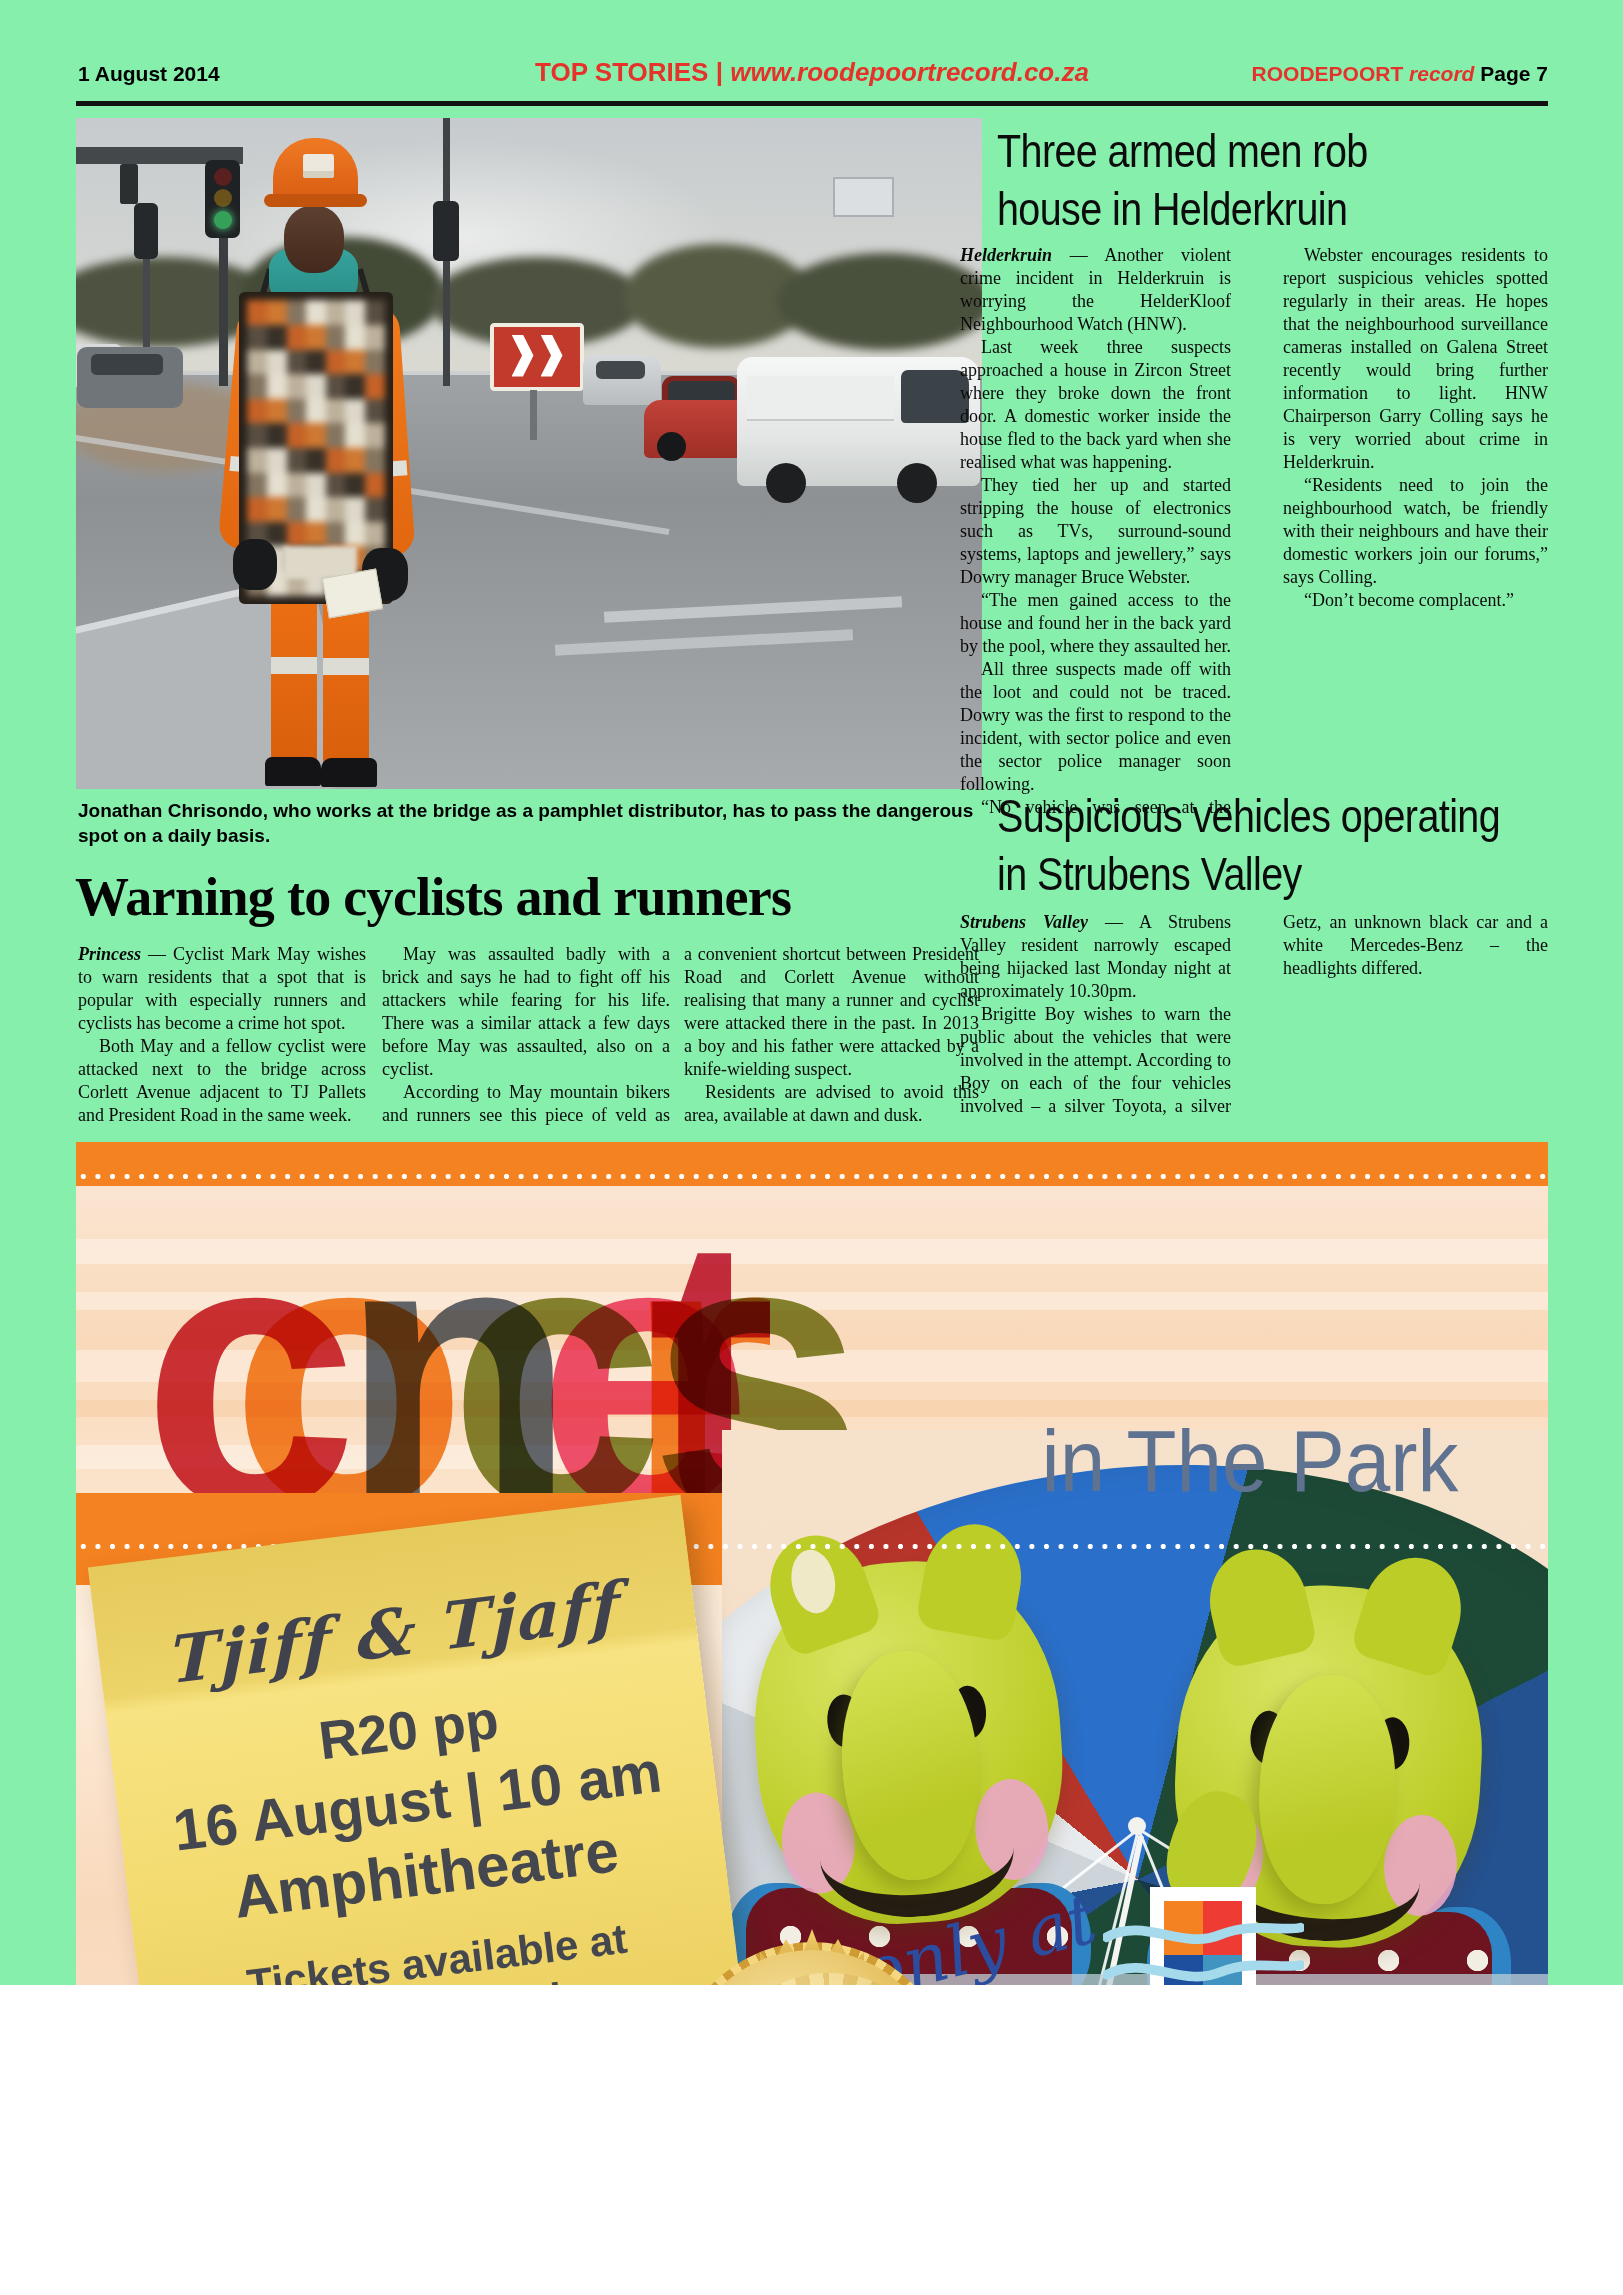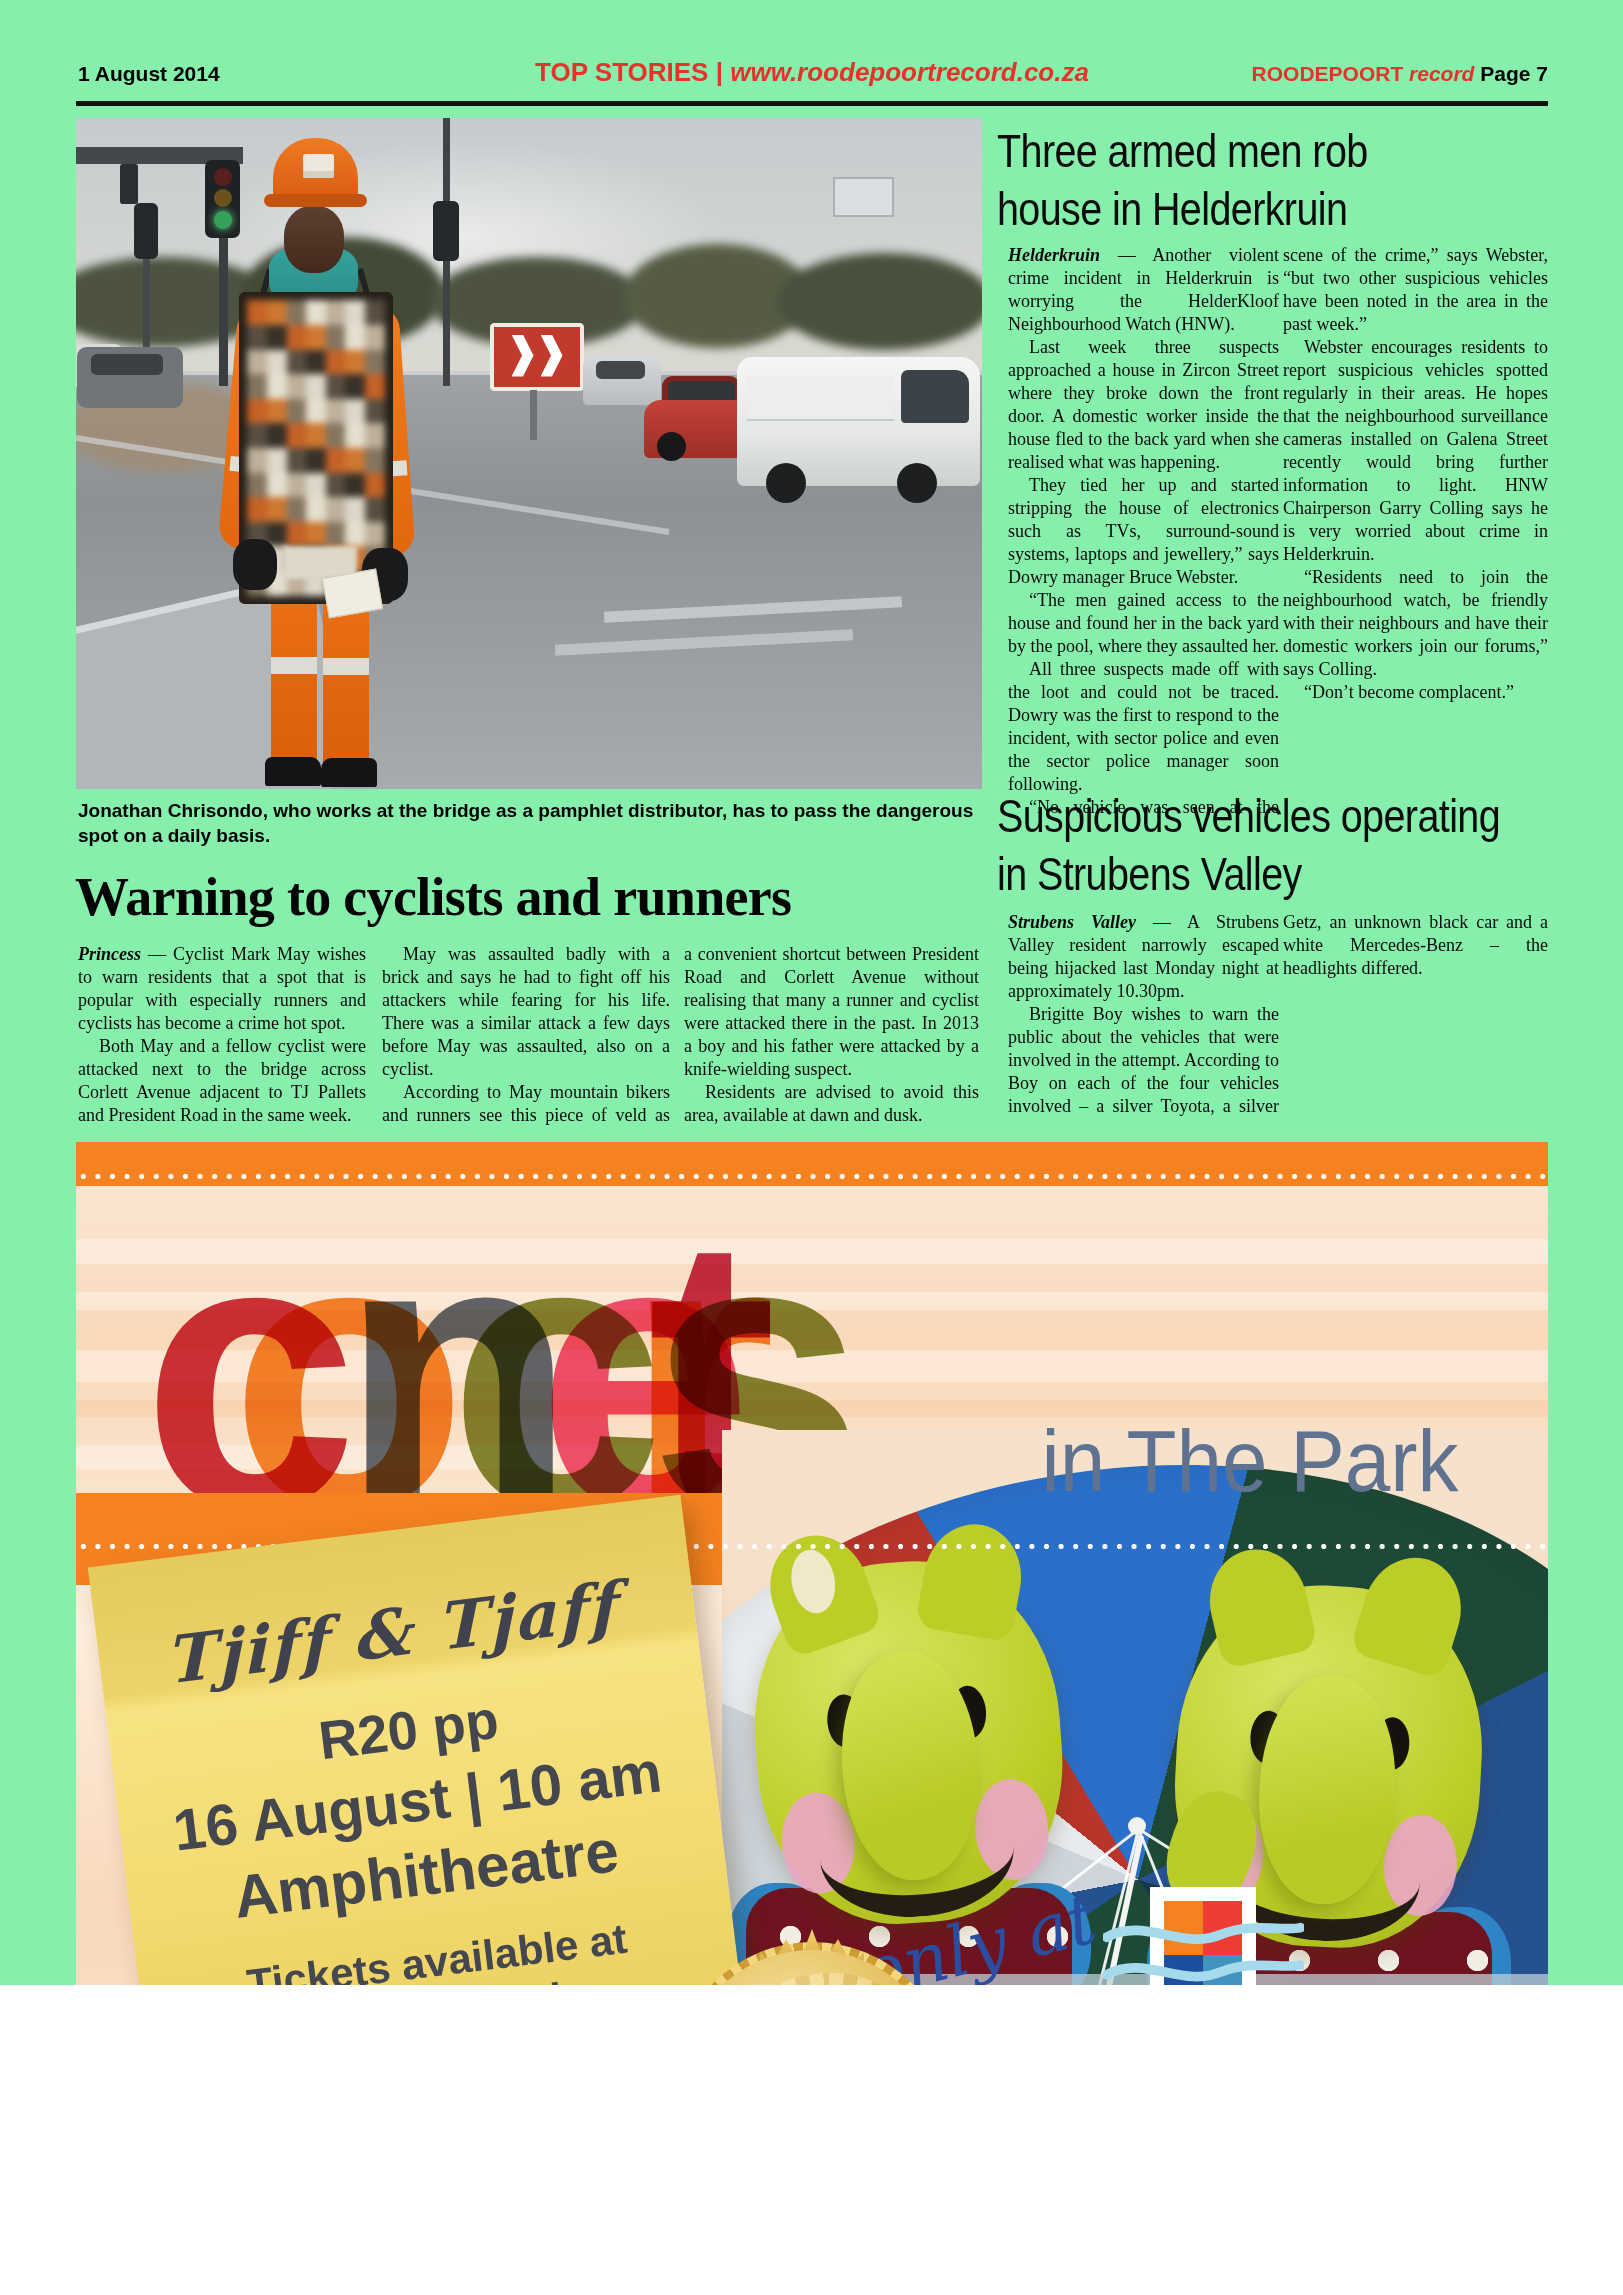--- a/index.html
+++ b/index.html
@@ -119,21 +119,21 @@
   .col p { margin:0; }
   .col p.ind { text-indent:21px; }
   .runon { text-align-last:justify; }
   .dl { font-weight:bold; font-style:italic; }
   .c1 { left:78px; width:288px; }
   .c2 { left:382px; width:288px; }
   .c3 { left:684px; width:295px; }
   .rh { position:absolute; left:997px; font:500 47px/58px "Liberation Sans", sans-serif; color:#0c0c0c;
         letter-spacing:-0.7px; transform:scaleX(.84); transform-origin:0 0; white-space:nowrap; }
   .rh1 { top:122px; } .rh2 { top:787px; }
-  .r1 { left:1008px; width:271px; } .r2 { left:1283px; width:265px; }
+  .r1 { left:960px; width:271px; } .r2 { left:1283px; width:265px; }
   .art2 { top:244px; } .art3 { top:911px; }
 
   
   .ad { position:absolute; left:76px; top:1142px; width:1472px; height:1090px; overflow:hidden;
         background:linear-gradient(180deg,#fbe9d9 0%,#f9d9ba 18%,#fdeedd 45%,#f9d9bc 70%,#fbe3cd 100%); }
   .band1 { position:absolute; left:0; top:0; width:1472px; height:44px; background:#f58220; }
   .dotline { position:absolute; left:0; height:7px; width:1472px;
              background-image:radial-gradient(circle, #fff 2.4px, rgba(255,255,255,0) 2.9px);
              background-size:14.6px 7px; background-position:0 50%; }
   .dots1 { top:30.5px; }
@@ -436,21 +436,20 @@
   <div class="rh rh1"><span>Three armed men rob</span><br><span>house in Helderkruin</span></div>
   <div class="col r1 art2">
     <p><span class="dl">Helderkruin</span><span> — Another violent crime incident in Helderkruin is worrying the HelderKloof Neighbourhood Watch (HNW).</span></p>
     <p class="ind">Last week three suspects approached a house in Zircon Street where they broke down the front door. A domestic worker inside the house fled to the back yard when she realised what was happening.</p>
     <p class="ind">They tied her up and started stripping the house of electronics such as TVs, surround-sound systems, laptops and jewellery,” says Dowry manager Bruce Webster.</p>
     <p class="ind">“The men gained access to the house and found her in the back yard by the pool, where they assaulted her.</p>
     <p class="ind">All three suspects made off with the loot and could not be traced. Dowry was the first to respond to the incident, with sector police and even the sector police manager soon following.</p>
     <p class="ind runon">“No vehicle was seen at the</p>
   </div>
   <div class="col r2 art2">
-    <p>scene of the crime,” says Webster, “but two other suspicious vehicles have been noted in the area in the past week.”</p>
     <p class="ind">Webster encourages residents to report suspicious vehicles spotted regularly in their areas. He hopes that the neighbourhood surveillance cameras installed on Galena Street recently would bring further information to light. HNW Chairperson Garry Colling says he is very worried about crime in Helderkruin.</p>
     <p class="ind">“Residents need to join the neighbourhood watch, be friendly with their neighbours and have their domestic workers join our forums,” says Colling.</p>
     <p class="ind">“Don’t become complacent.”</p>
   </div>
 
   <div class="rh rh2"><span>Suspicious vehicles operating</span><br><span>in Strubens Valley</span></div>
   <div class="col r1 art3">
     <p><span class="dl">Strubens Valley</span><span> — A Strubens Valley resident narrowly escaped being hijacked last Monday night at approximately 10.30pm.</span></p>
     <p class="ind runon">Brigitte Boy wishes to warn the public about the vehicles that were involved in the attempt. According to Boy on each of the four vehicles involved – a silver Toyota, a silver</p>
   </div>

